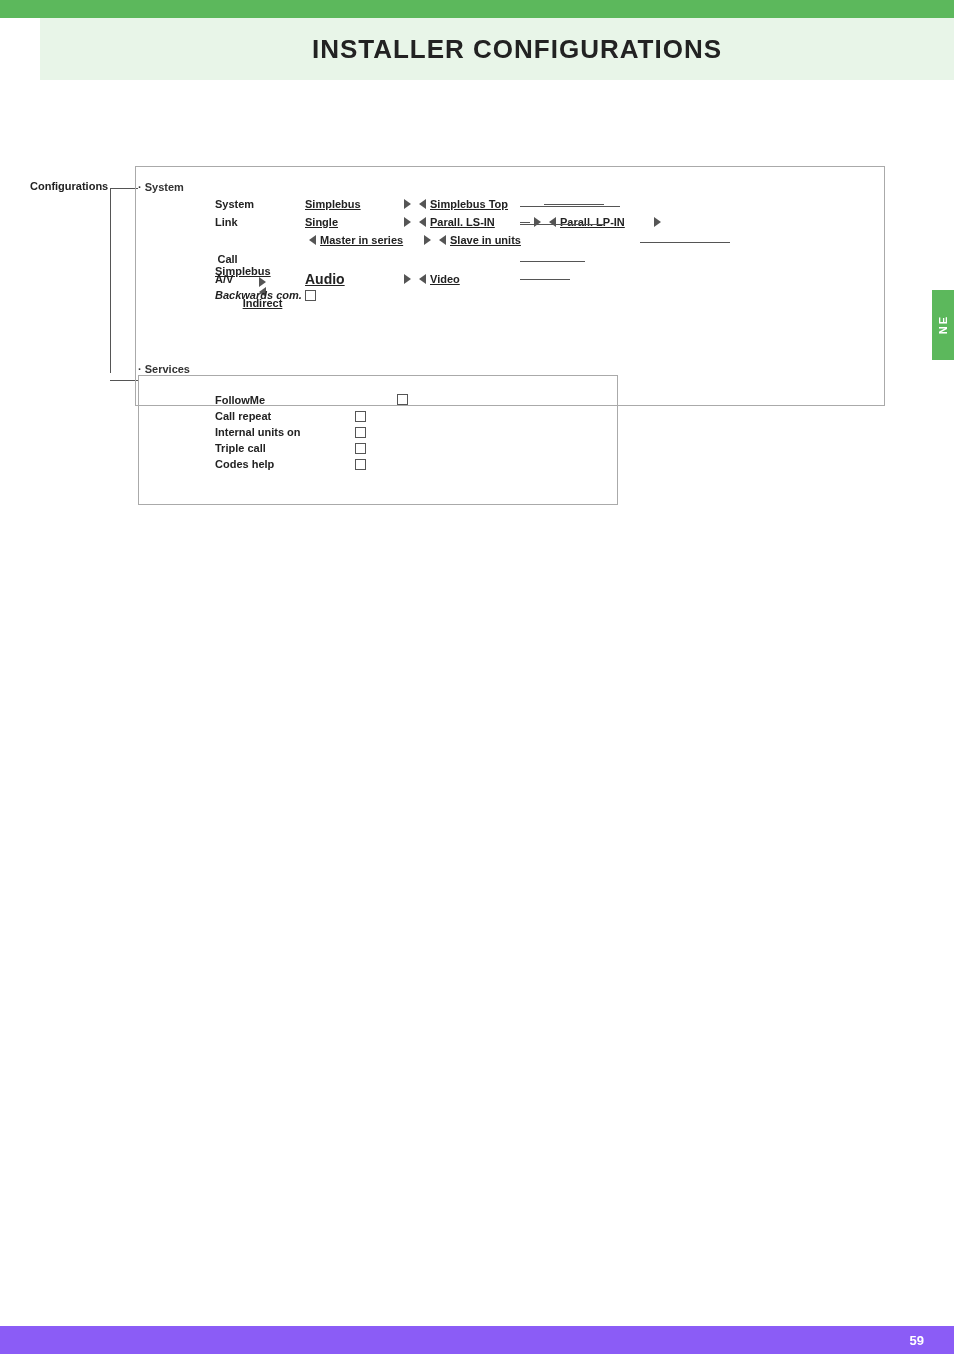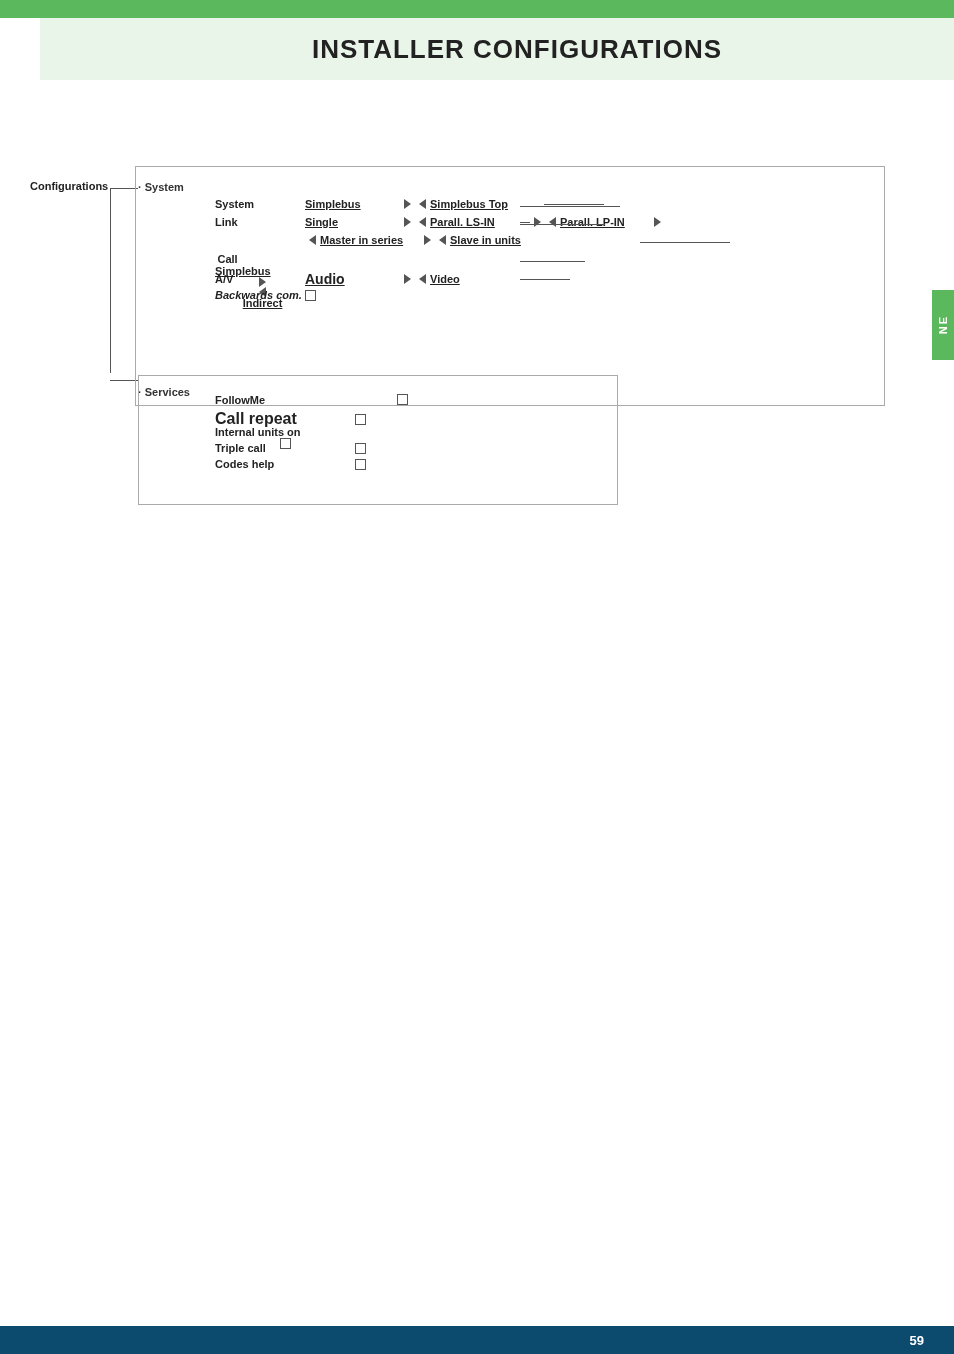--- a/index.html
+++ b/index.html
@@ -24,21 +24,21 @@
       background: #5cb85c;
     }
 
     
     .bottom-bar {
       position: absolute;
       bottom: 0;
       left: 0;
       width: 100%;
       height: 28px;
-      background: #0c4a6e;
+      background: #8b5cf6;
       display: flex;
       align-items: center;
       justify-content: flex-end;
       padding-right: 30px;
     }
 
     .bottom-page-num {
       color: #fff;
       font-size: 13px;
       font-weight: bold;
@@ -179,21 +179,21 @@
     <span class="configurations-label">Configurations</span>
 
     <div style="position:absolute; top:8px; left:80px; width:28px; height:1px; background:#555;"></div>
 
     <div style="position:absolute; top:0px; left:108px;">
       <span style="font-size:11px;font-weight:bold;color:#333;">· System</span>
     </div>
 
     <div style="position:absolute; top:8px; left:80px; width:1px; height:185px; background:#555;"></div>
 
-    <div style="position:absolute; top:205px; left:108px;">
+    <div style="position:absolute; top:182px; left:108px;">
       <span style="font-size:11px;font-weight:bold;color:#333;">· Services</span>
     </div>
 
     <div style="position:absolute; top:200px; left:80px; width:28px; height:1px; background:#555;"></div>
 
     <div class="diagram-box"></div>
 
     <div style="position:absolute; top:18px; left:185px; display:flex; align-items:center;">
       <span style="font-size:11px;font-weight:bold;color:#222;width:90px;">System</span>
       <span style="font-size:11px;font-weight:bold;color:#222;text-decoration:underline;width:95px;">Simplebus</span>
@@ -246,25 +246,25 @@
     </div>
 
     <div style="position:absolute; top:195px; left:108px; width:480px; height:130px; border:1px solid #aaa;"></div>
 
     <div style="position:absolute; top:214px; left:185px; display:flex; align-items:flex-start;gap:42px;">
       <span style="font-size:11px;font-weight:bold;color:#222;width:140px;">FollowMe</span>
       <span class="checkbox-icon"></span>
     </div>
 
     <div style="position:absolute; top:230px; left:185px; display:flex; align-items:center;">
-      <span style="font-size:16px;font-weight:bold;color:#222;width:140px;">Call repeat</span>
-      <span class="checkbox-icon"></span>
-    </div>
-
-    <div style="position:absolute; top:246px; left:185px; display:flex; align-items:center;flex-direction:column;">
+      <span style="font-size:11px;font-weight:bold;color:#222;width:140px;">Call repeat</span>
+      <span class="checkbox-icon"></span>
+    </div>
+
+    <div style="position:absolute; top:246px; left:185px; display:flex; align-items:center;">
       <span style="font-size:11px;font-weight:bold;color:#222;width:140px;">Internal units on</span>
       <span class="checkbox-icon"></span>
     </div>
 
     <div style="position:absolute; top:262px; left:185px; display:flex; align-items:center;">
       <span style="font-size:11px;font-weight:bold;color:#222;width:140px;">Triple call</span>
       <span class="checkbox-icon"></span>
     </div>
 
     <div style="position:absolute; top:278px; left:185px; display:flex; align-items:center;">

